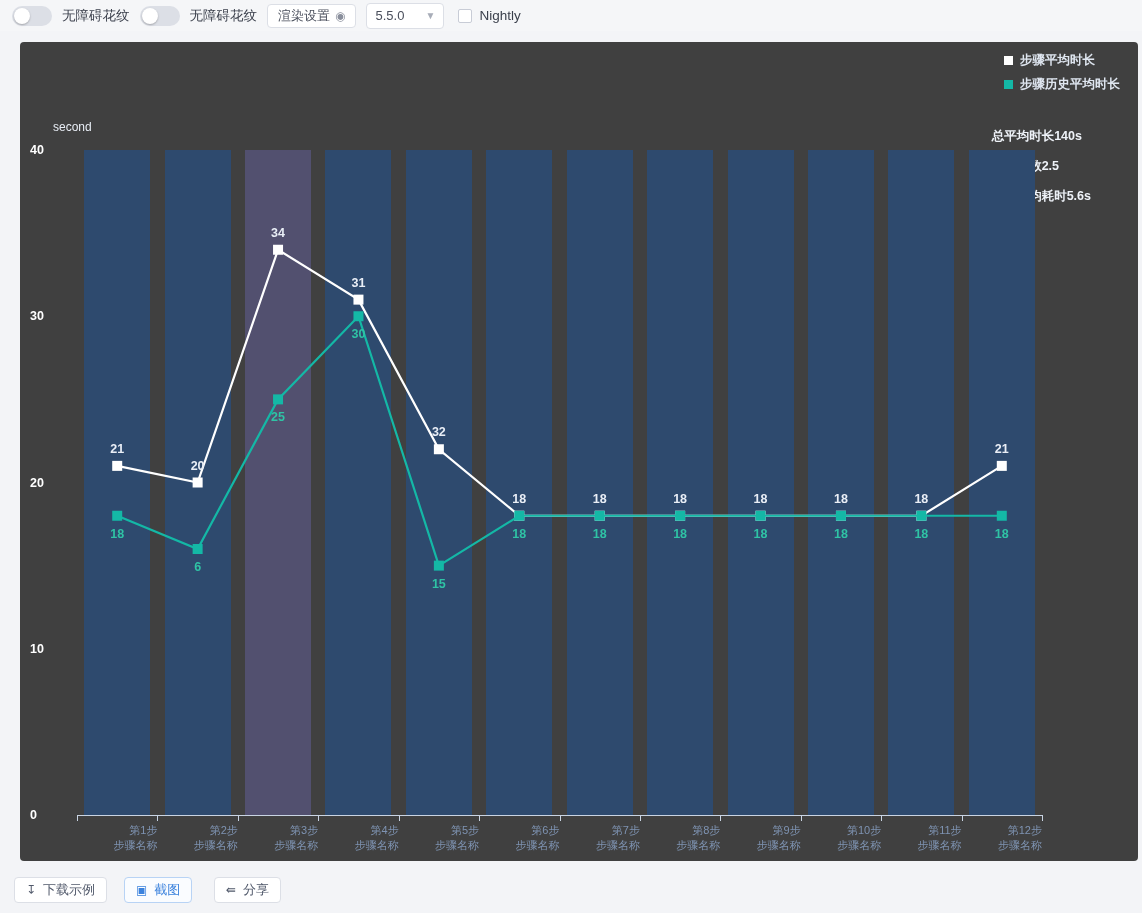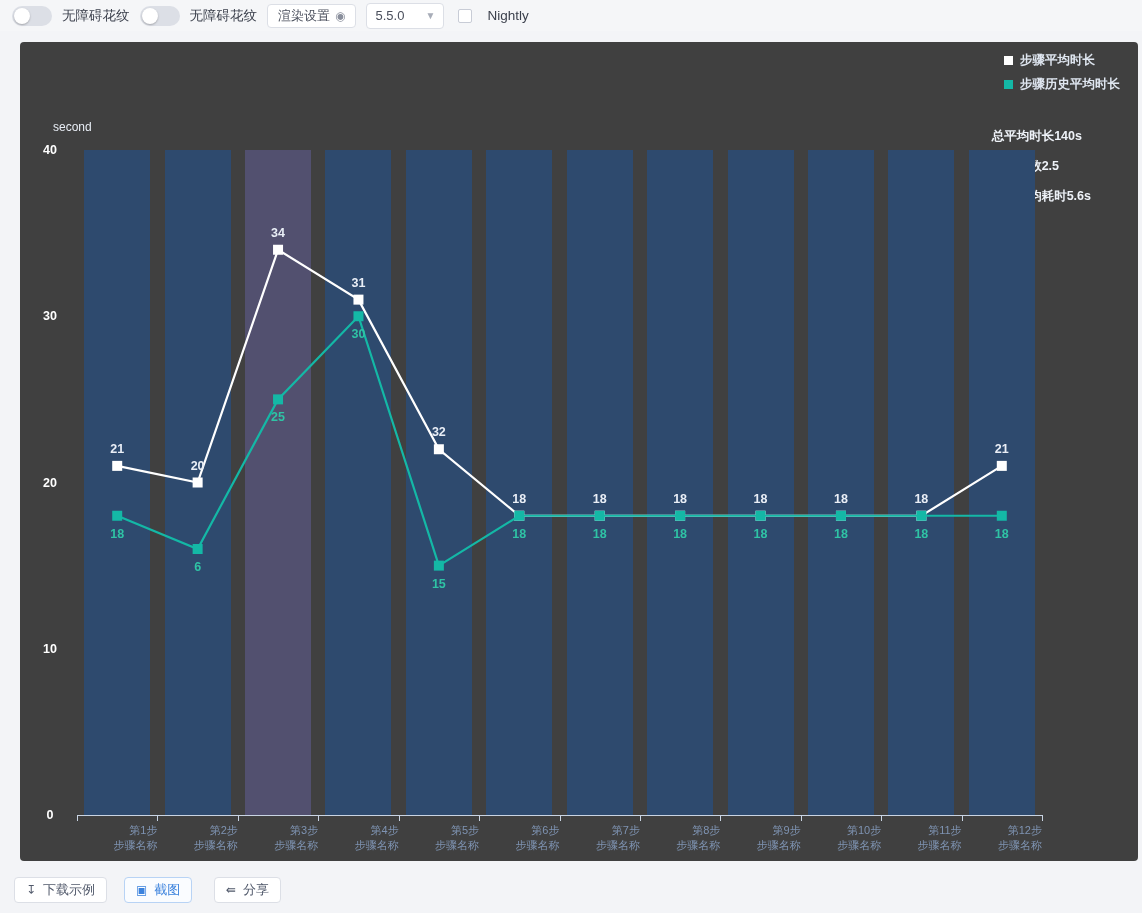--- a/index.html
+++ b/index.html
@@ -55,21 +55,21 @@
     border-radius: 4px;
     background: #fff;
     font-size: 13px;
     color: #4a4f5c;
     display: flex;
     align-items: center;
     justify-content: space-between;
     padding: 0 8px;
   }
   .select .chev { color: #a8adb8; font-size: 10px; }
-  .ckwrap { display: flex; align-items: center; gap: 15px; margin-left: 4px; }
+  .ckwrap { display: flex; align-items: center; gap: 7px; margin-left: 4px; }
   .ckbox {
     width: 14px; height: 14px;
     border: 1px solid #c8ccd6;
     border-radius: 2px;
     background: #fff;
   }
 
   
   .chart-panel {
     position: absolute;
@@ -97,21 +97,21 @@
   .plot { position: absolute; left: 57px; top: 108px; width: 965px; height: 665px; }
   .band { position: absolute; top: 0; height: 100%; background: #2e4a6e; }
   .band.hl { background: #52506f; }
 
   .ytick {
     position: absolute;
     right: 0;
     font-size: 12.5px;
     font-weight: bold;
     color: #ffffff;
-    text-align: center;
+    text-align: left;
     transform: translateY(-50%);
     width: 40px;
   }
   .yticks { position: absolute; left: 0; top: 108px; width: 50px; height: 665px; }
 
   .axis-line {
     position: absolute;
     left: 57px; top: 773px;
     width: 965px; height: 1px;
     background: #c9d4e3;

